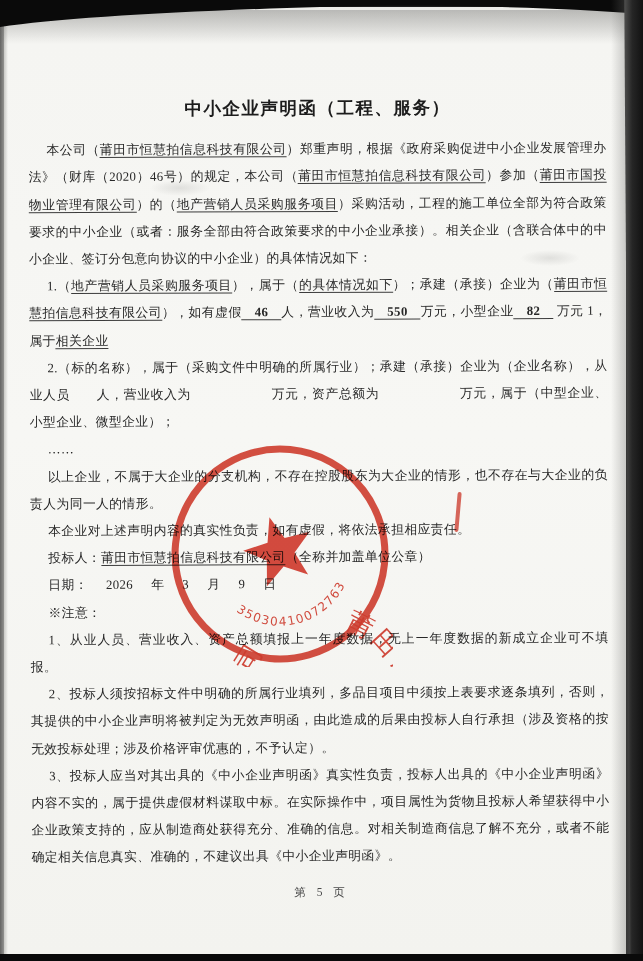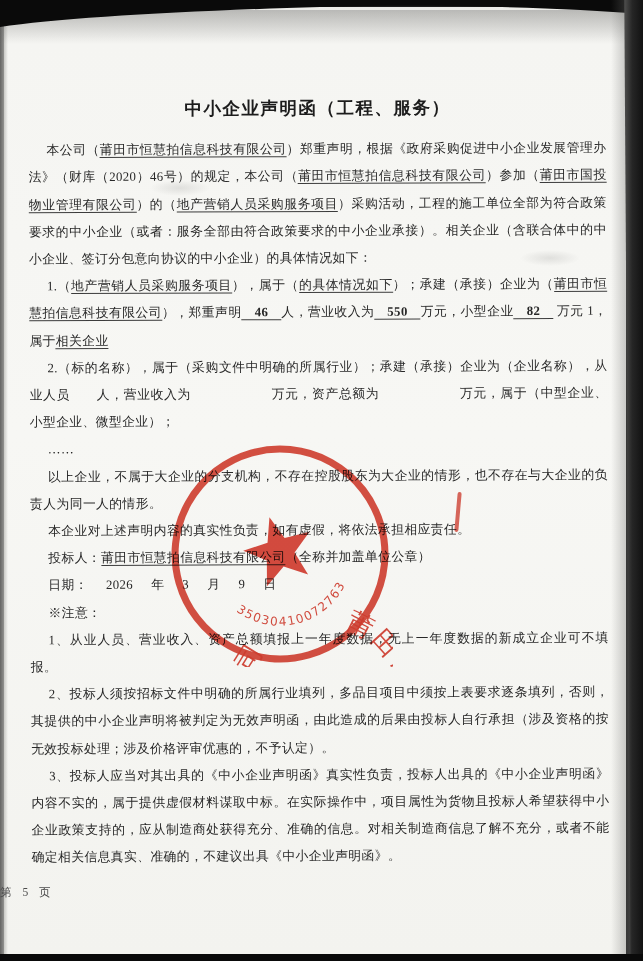--- a/index.html
+++ b/index.html
@@ -19,21 +19,21 @@
              clip-path:polygon(22% 0,100% 0,100% 100%,48% 100%);}
   .bottomedge{position:absolute;left:0;bottom:0;width:100%;height:7px;background:#0a0a0a;}
   .content{position:absolute;left:30px;top:95px;width:578px;color:#282828;
            font-size:12.8px;line-height:27.2px;letter-spacing:.4px;transform:rotate(-.25deg);}
   .title{font-size:17.5px;font-weight:bold;text-align:center;margin:0 0 14px 0;
          letter-spacing:1.5px;color:#1c1c1c;}
   .content p{margin:0;text-indent:1.4em;text-align:justify;}
   .ul{border-bottom:1.2px solid #3c3c3c;}
   .fill{border-bottom:1.2px solid #3c3c3c;padding:0 13px;font-weight:bold;}
   .date-val{margin:0 18px;}
-  .footer{position:absolute;left:0;top:885px;width:100%;
+  .footer{position:absolute;left:0;top:885px;width:100%;text-align:center;
           font-size:11.5px;color:#4c4c4c;letter-spacing:4px;}
   .stamp{position:absolute;left:167px;top:441px;width:226px;height:226px;
          mix-blend-mode:multiply;opacity:.92;}
   .redmark{position:absolute;left:456px;top:492px;width:4px;height:40px;border-radius:3px;
            background:rgba(206,42,26,.7);transform:rotate(5deg);mix-blend-mode:multiply;}
   .smudge{position:absolute;width:60px;height:16px;border-radius:50%;
           background:radial-gradient(closest-side,rgba(120,120,118,.18),rgba(120,120,118,0));}
 </style>
 </head>
 <body>
@@ -41,21 +41,21 @@
 <div class="scan">
   <div class="paper"></div>
   <div class="leftshade"></div>
   <div class="topshade"></div>
 
   <div class="content">
     <h1 class="title">中小企业声明函（工程、服务）</h1>
 
     <p><span>本公司（</span><span class="ul">莆田市恒慧拍信息科技有限公司</span><span>）郑重声明，根据《政府采购促进中小企业发展管理办法》（财库（2020）46号）的规定，本公司（</span><span class="ul">莆田市恒慧拍信息科技有限公司</span><span>）参加（</span><span class="ul">莆田市国投物业管理有限公司</span><span>）的（</span><span class="ul">地产营销人员采购服务项目</span><span>）采购活动，工程的施工单位全部为符合政策要求的中小企业（或者：服务全部由符合政策要求的中小企业承接）。相关企业（含联合体中的中小企业、签订分包意向协议的中小企业）的具体情况如下：</span></p>
 
-    <p><span>1.（</span><span class="ul">地产营销人员采购服务项目</span><span>），属于（</span><span class="ul">的具体情况如下</span><span>）；承建（承接）企业为（</span><span class="ul">莆田市恒慧拍信息科技有限公司</span><span>），郑重声明</span><span class="fill">46</span><span>人，营业收入为</span><span class="fill">550</span><span>万元，小型企业</span><span class="fill">82</span><span>  万元 1，属于</span><span class="ul">相关企业</span></p>
+    <p><span>1.（</span><span class="ul">地产营销人员采购服务项目</span><span>），属于（</span><span class="ul">的具体情况如下</span><span>）；承建（承接）企业为（</span><span class="ul">莆田市恒慧拍信息科技有限公司</span><span>），如有虚假</span><span class="fill">46</span><span>人，营业收入为</span><span class="fill">550</span><span>万元，小型企业</span><span class="fill">82</span><span>  万元 1，属于</span><span class="ul">相关企业</span></p>
 
     <p>2.（标的名称），属于（采购文件中明确的所属行业）；承建（承接）企业为（企业名称），从业人员　　人，营业收入为　　　　　　万元，资产总额为　　　　　　万元，属于（中型企业、小型企业、微型企业）；</p>
 
     <p>……</p>
 
     <p>以上企业，不属于大企业的分支机构，不存在控股股东为大企业的情形，也不存在与大企业的负责人为同一人的情形。</p>
 
     <p>本企业对上述声明内容的真实性负责，如有虚假，将依法承担相应责任。</p>
 
     <p><span>投标人：</span><span class="ul">莆田市恒慧拍信息科技有限公司</span><span>（全称并加盖单位公章）</span></p>

